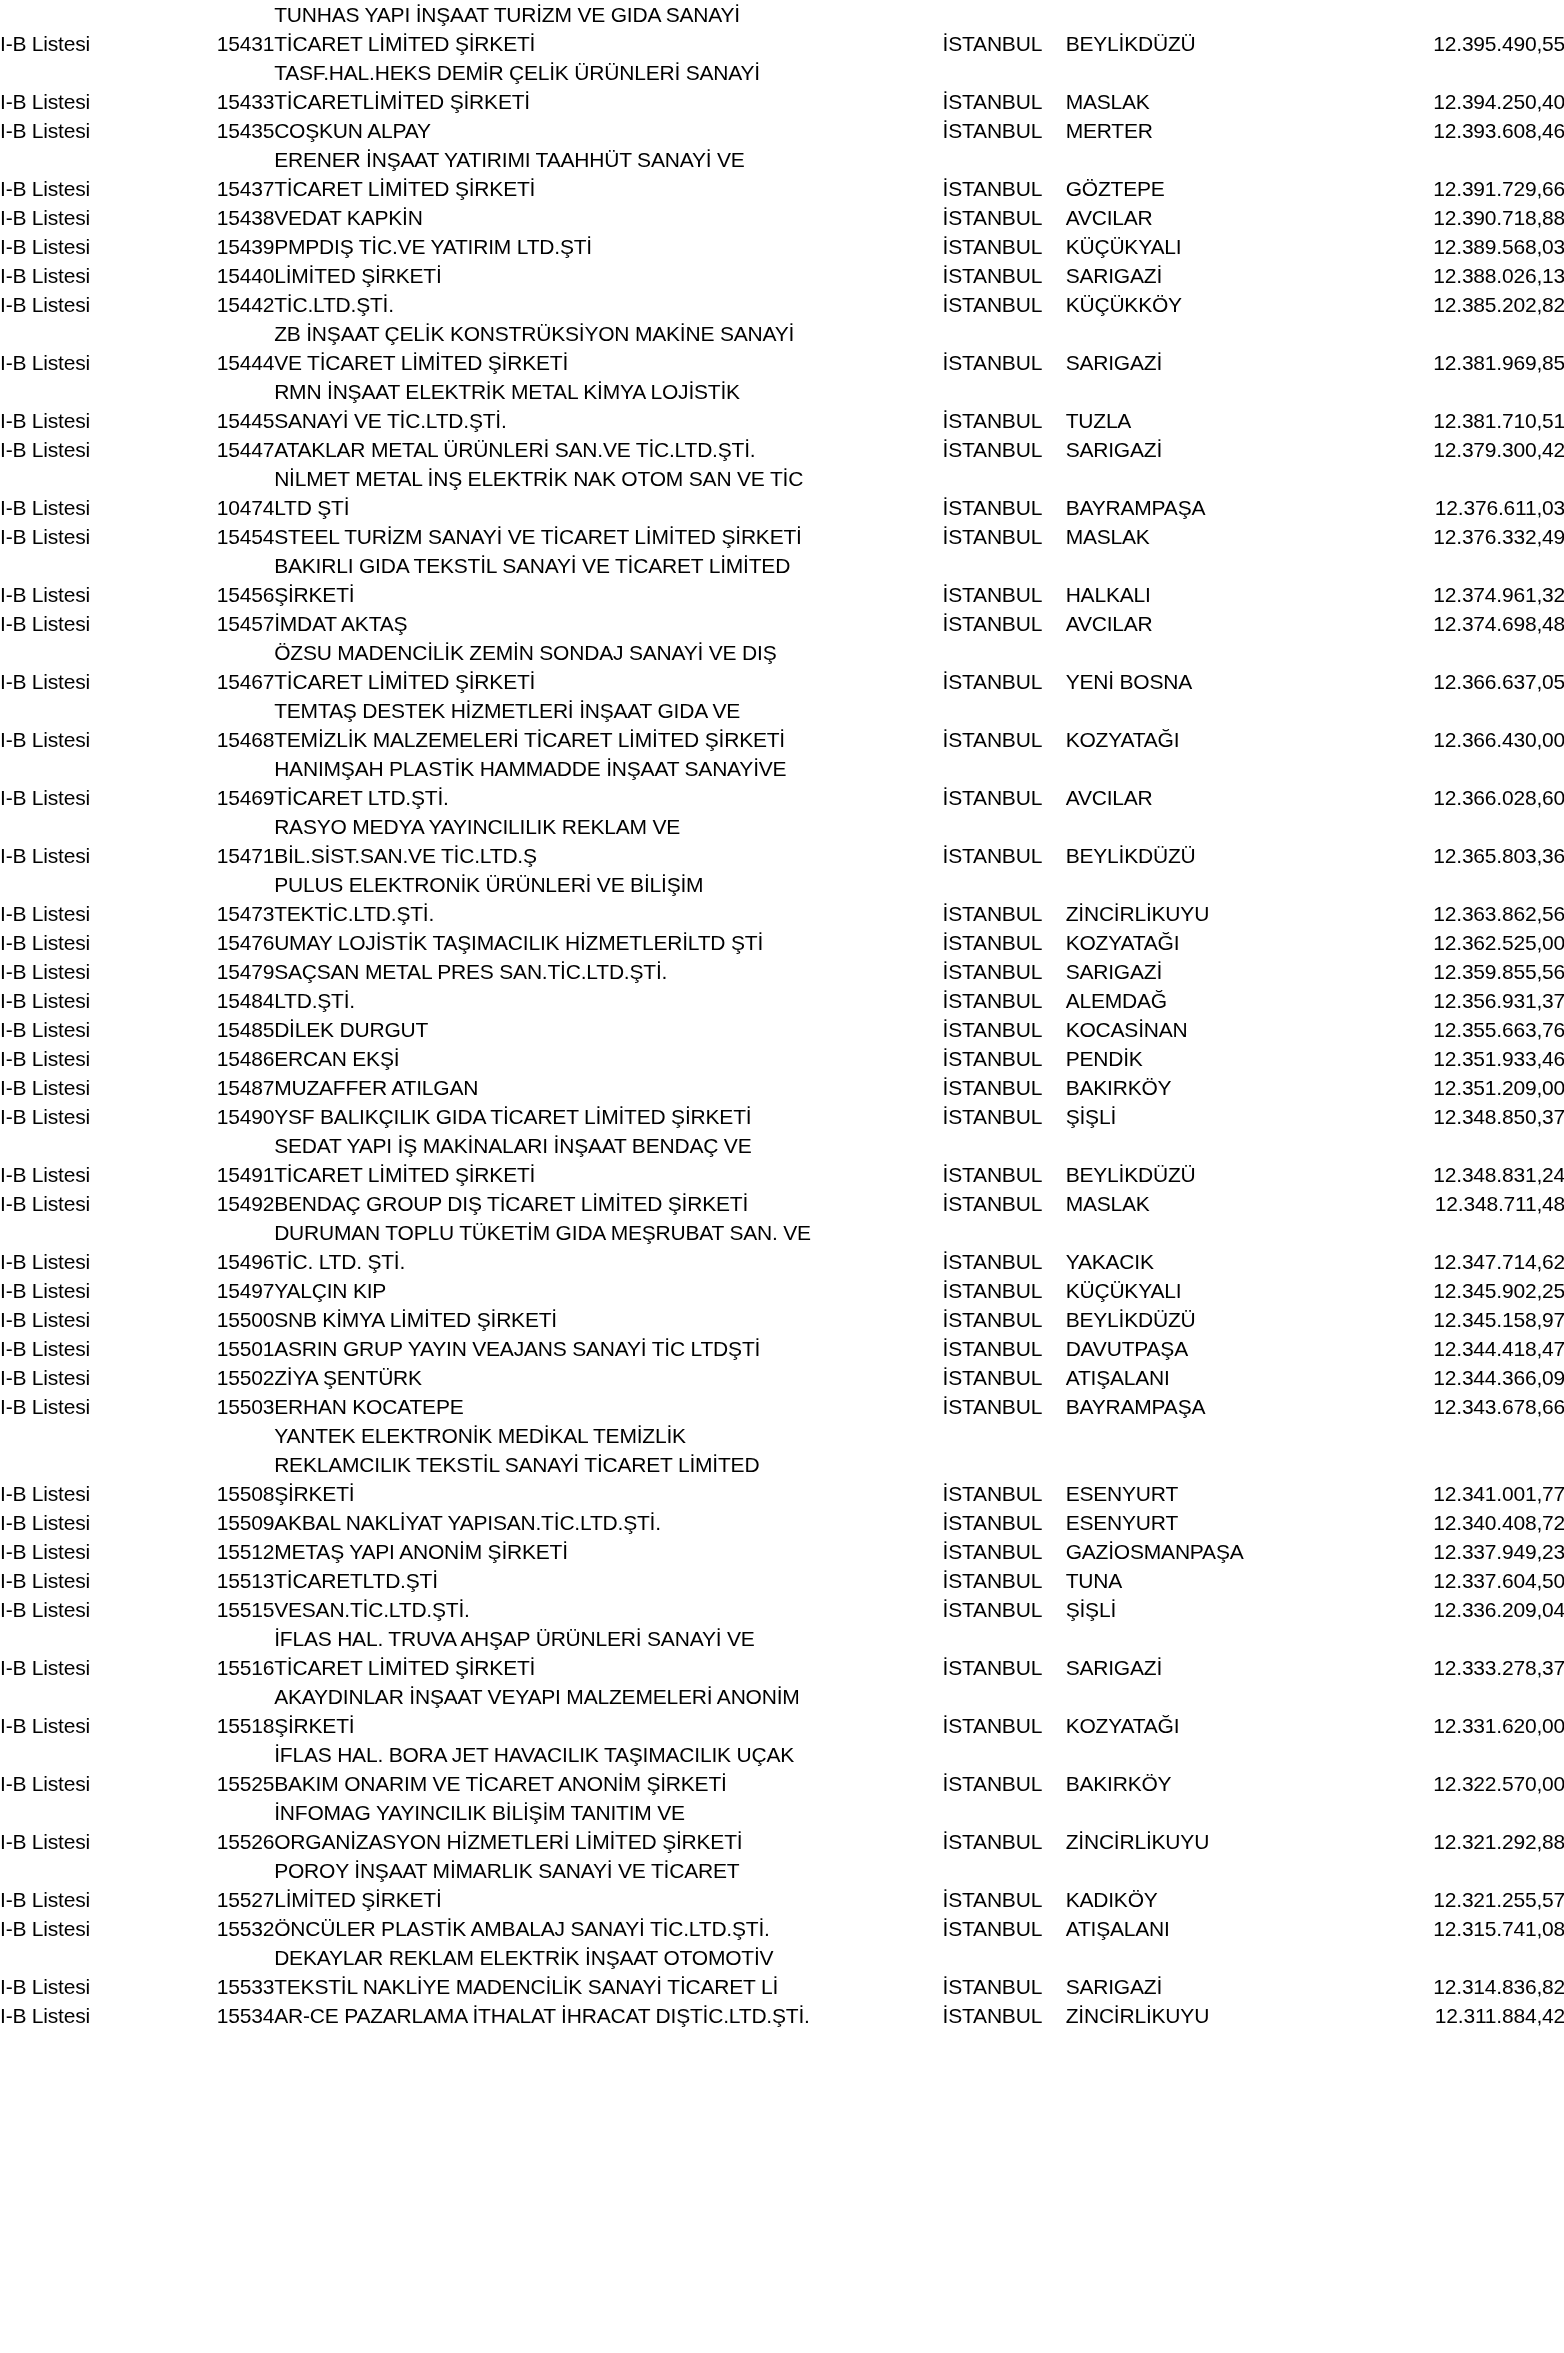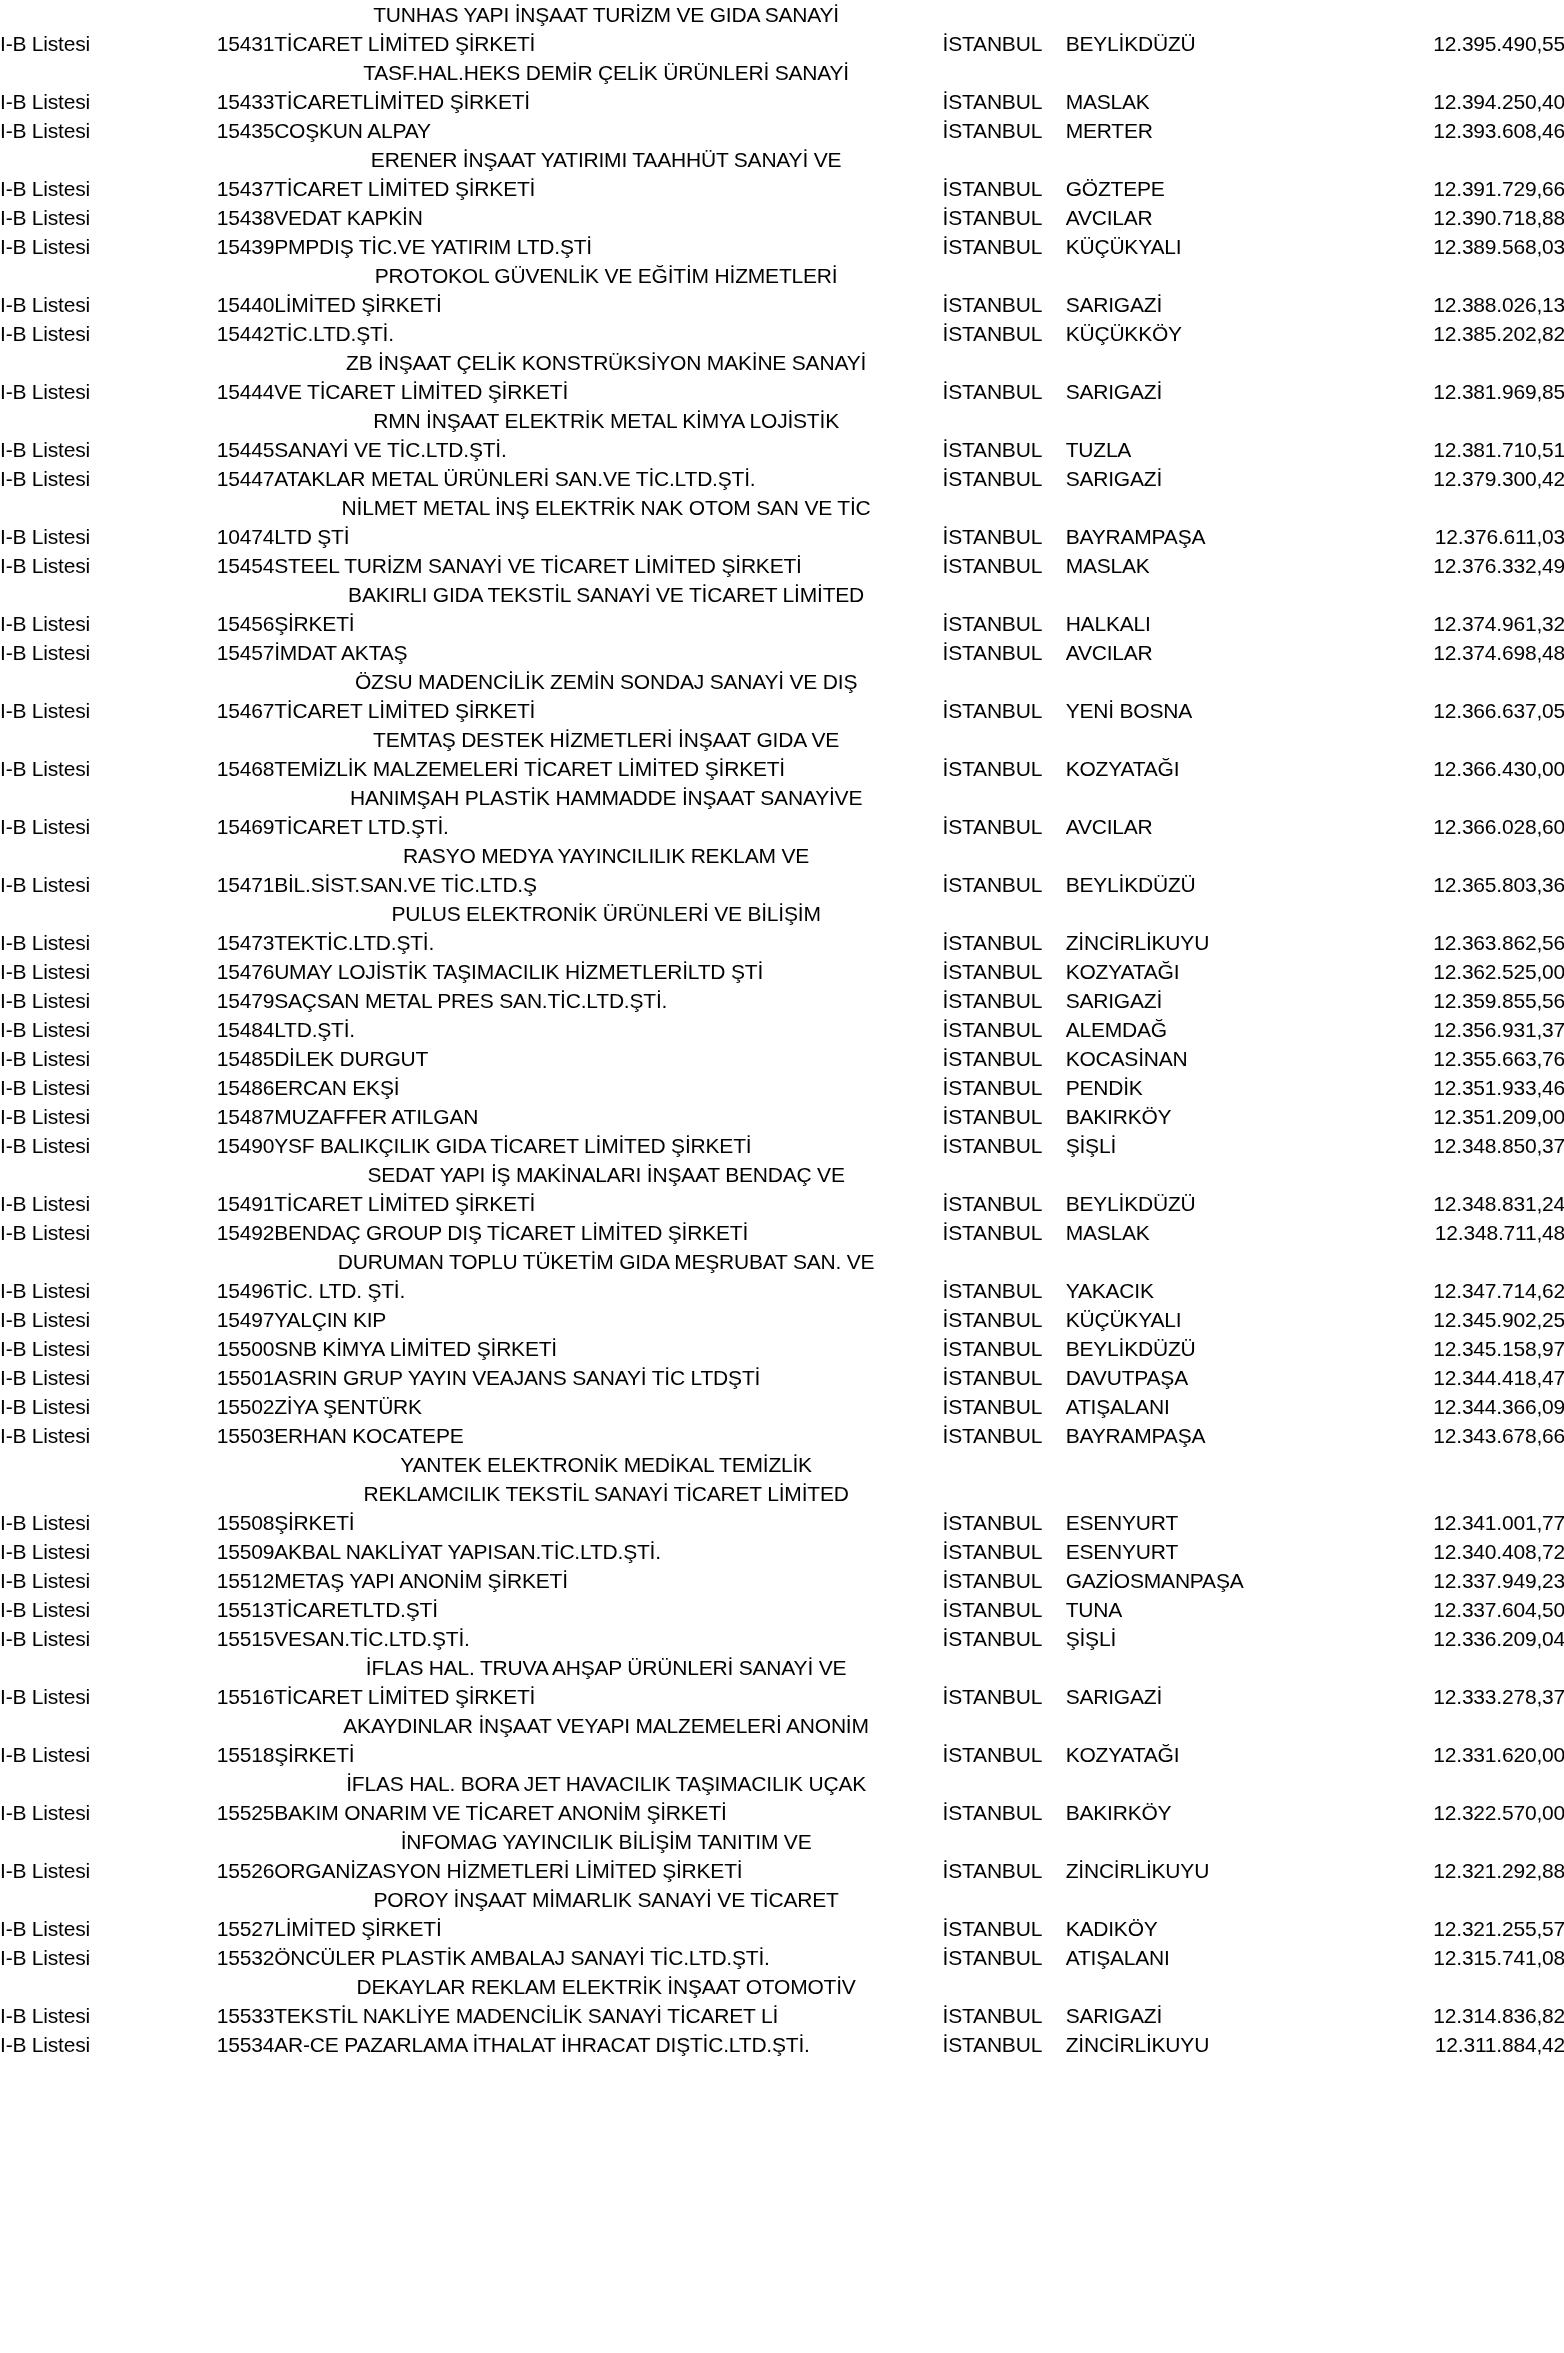--- a/index.html
+++ b/index.html
@@ -51,21 +51,21 @@
   td.no-cell {
     text-align: right;
     padding-right: 7.7px;
     letter-spacing: -0.2px;
   }
   td.name-cell {
     text-align: left;
     letter-spacing: -0.2px;
   }
   td.name-cell.cont {
-    text-align: center;
+    text-align: left;
     padding-right: 4.6px;
   }
   td.city-cell {
     padding-left: 3.1px;
     letter-spacing: -0.2px;
   }
   td.dist-cell {
     padding-left: 3.1px;
     letter-spacing: -0.2px;
   }
@@ -155,28 +155,20 @@
           <td class="amt-cell">12.390.718,88</td>
         </tr>
         <tr class="main-row">
           <td class="list-cell">I-B Listesi</td>
           <td class="no-cell">15439</td>
           <td class="name-cell">PMPDIŞ TİC.VE YATIRIM LTD.ŞTİ</td>
           <td class="city-cell">İSTANBUL</td>
           <td class="dist-cell">KÜÇÜKYALI</td>
           <td class="amt-cell">12.389.568,03</td>
         </tr>
-        <tr class="wrap-row">
-          <td class="list-cell"></td>
-          <td class="no-cell"></td>
-          <td class="name-cell cont">PROTOKOL GÜVENLİK VE EĞİTİM HİZMETLERİ</td>
-          <td class="city-cell"></td>
-          <td class="dist-cell"></td>
-          <td class="amt-cell"></td>
-        </tr>
         <tr class="main-row">
           <td class="list-cell">I-B Listesi</td>
           <td class="no-cell">15440</td>
           <td class="name-cell">LİMİTED ŞİRKETİ</td>
           <td class="city-cell">İSTANBUL</td>
           <td class="dist-cell">SARIGAZİ</td>
           <td class="amt-cell">12.388.026,13</td>
         </tr>
         <tr class="main-row">
           <td class="list-cell">I-B Listesi</td>

